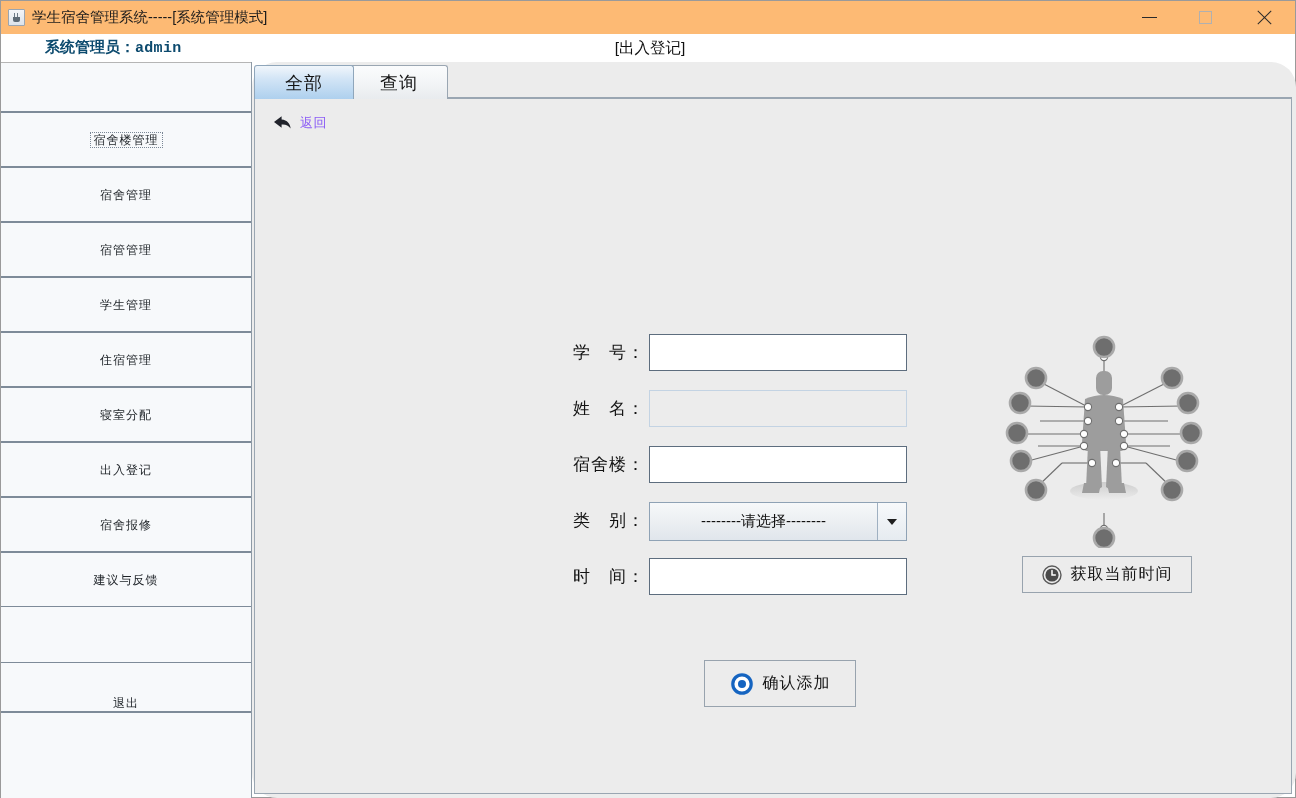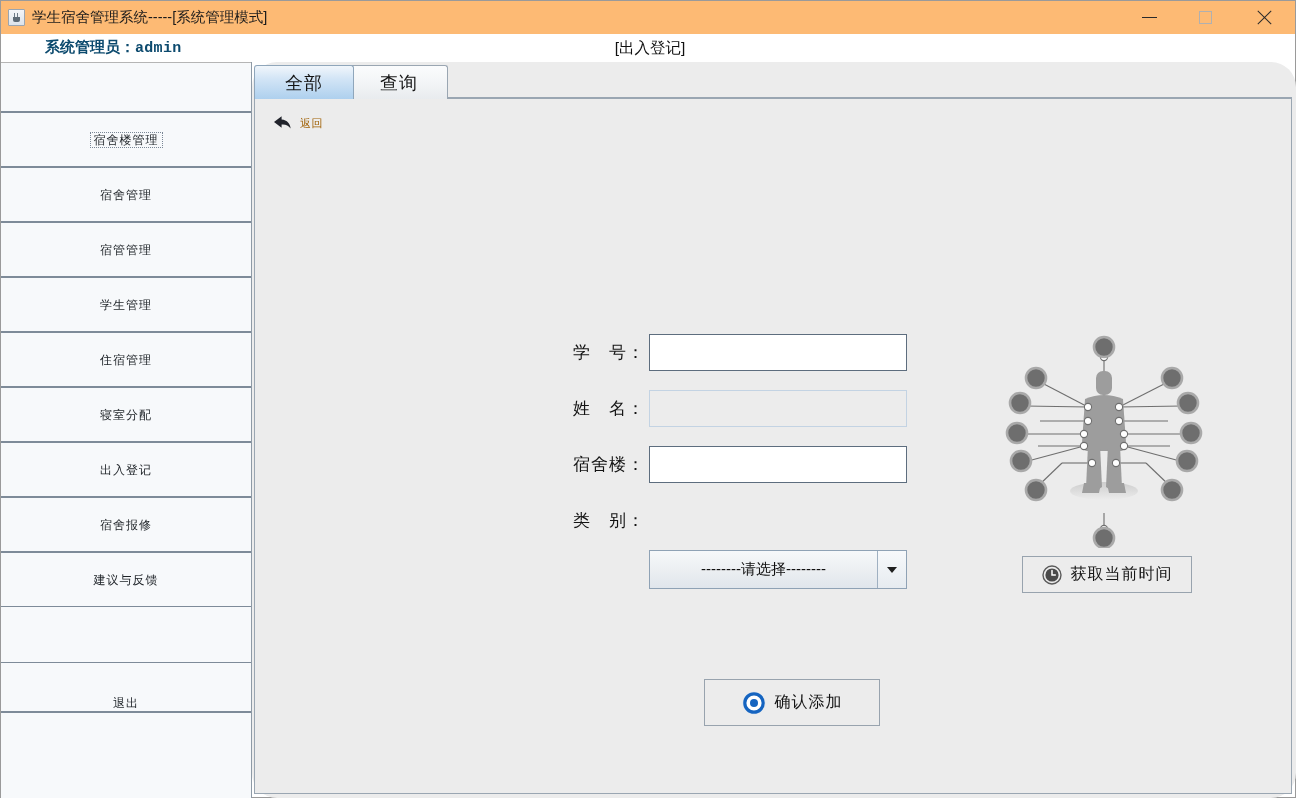--- a/index.html
+++ b/index.html
@@ -240,22 +240,22 @@
     position: absolute;
     left: 14px; top: 10px;
     height: 26px;
     display: flex;
     align-items: center;
     gap: 6px;
     padding: 1px 3px;
   }
   .back-arrow-svg { display: block; }
   #back-label {
-    font-size: 11px;
-    color: #a16207;
+    font-size: 13px;
+    color: #8b5cf6;
     letter-spacing: 0.5px;
   }
 
   
   #form-block {
     position: absolute;
     left: 282px; top: 235px;
     width: 365px;
   }
   .form-row {
@@ -295,21 +295,20 @@
   
   .form-combo {
     position: absolute;
     left: 112px; top: 0;
     width: 258px; height: 39px;
     border: 1px solid #8fa2b5;
     box-sizing: border-box;
     background: linear-gradient(180deg, #f6f8fa 0%, #eceff2 50%, #e0e6ec 100%);
     display: flex;
     align-items: stretch;
-    margin-top: 48px;
   }
   .combo-text {
     flex: 1;
     display: flex;
     align-items: center;
     justify-content: center;
     font-size: 15px;
     color: #101010;
     letter-spacing: 0px;
     white-space: nowrap;
@@ -347,22 +346,22 @@
     display: flex;
     align-items: center;
     justify-content: center;
     gap: 9px;
   }
   #btn-get-time {
     left: 767px; top: 457px;
     width: 170px; height: 37px;
   }
   #btn-confirm {
-    left: 449px; top: 580px;
-    width: 176px; height: 47px;
+    left: 449px; top: 561px;
+    width: 152px; height: 47px;
   }
   .btn-label {
     font-size: 16px;
     color: #151515;
     letter-spacing: 1px;
     white-space: nowrap;
   }
   .clock-icon-svg, .target-icon-svg { display: block; }
 </style>
 </head>
@@ -469,20 +468,24 @@
         <div class="form-row">
           <div class="form-label">类　别：</div>
           <div class="form-combo">
             <div class="combo-text">--------请选择--------</div>
             <div class="combo-arrow-box">
               <span class="combo-caret"></span>
             </div>
           </div>
         </div>
 
+        <div class="form-row">
+          <div class="form-label">时　间：</div>
+          <input class="form-input" type="text" value="" style="">
+        </div>
 
       </div>
 
       <div id="figure-wrap">
         <svg id="figure-svg" width="210" height="215" viewBox="0 0 210 215">
           <defs>
             <linearGradient id="refl" x1="0" y1="0" x2="0" y2="1">
               <stop offset="0%" stop-color="#b4b4b4" stop-opacity="0.55"></stop>
               <stop offset="100%" stop-color="#b4b4b4" stop-opacity="0"></stop>
             </linearGradient>

